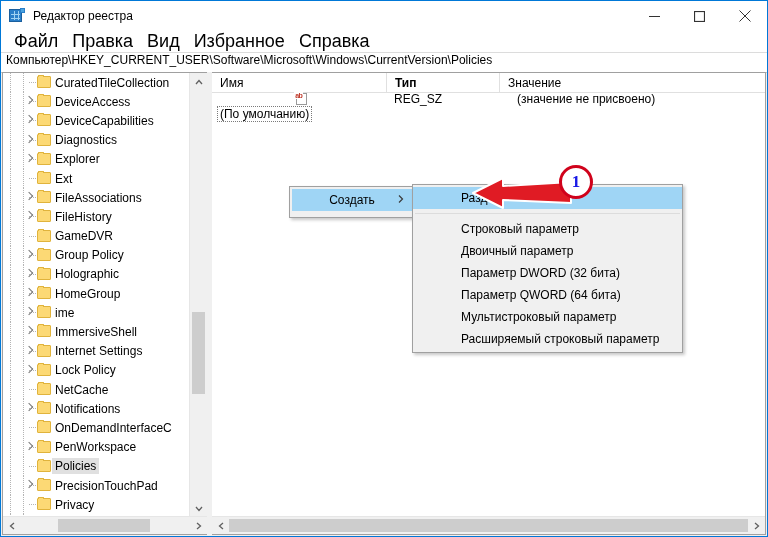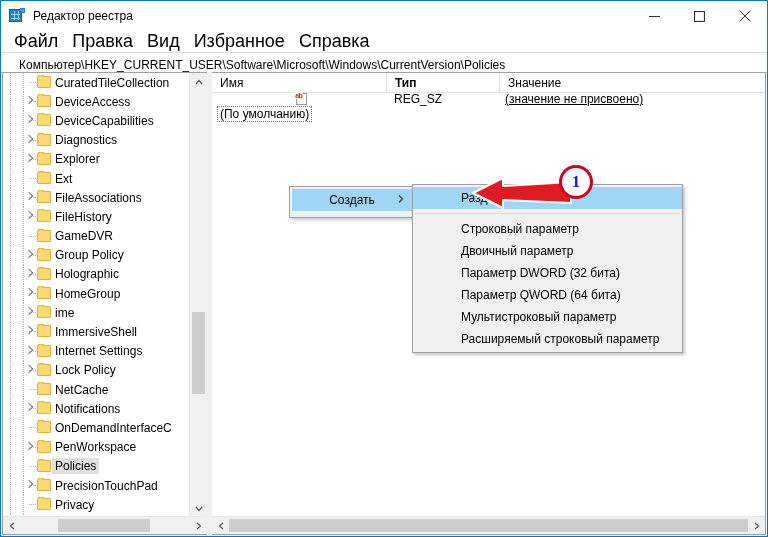--- a/index.html
+++ b/index.html
@@ -31,21 +31,21 @@
   .win-btn{width:45px;height:30px;display:flex;align-items:center;justify-content:center;
            color:#333;font-size:12px;cursor:default;}
   .win-btn svg{display:block;}
 
   
   .menubar{height:21px;background:#fff;display:flex;align-items:center;padding-left:6px;}
   .menubar .mi{font-size:18px;color:#000;padding:1px 7px;white-space:nowrap;}
 
   
   .addrbar{height:19px;background:#fff;border-top:1px solid #dcdcdc;border-bottom:1px solid #c8c8c8;
-           display:flex;align-items:flex-end;padding-left:18px;font-size:12px;white-space:nowrap;}
+           display:flex;align-items:flex-start;padding-left:5px;font-size:12px;white-space:nowrap;}
 
   
   .panes{position:absolute;left:1px;right:1px;top:71px;bottom:1px;display:flex;background:#f0f0f0;}
   .pane-left{width:205px;position:relative;box-sizing:border-box;background:#fff;
              border:1px solid #a0a0a0;border-right:none;}
   .splitter{width:5px;background:#f0f0f0;flex:none;}
   .pane-right{flex:1;position:relative;box-sizing:border-box;background:#fff;
               border:1px solid #a0a0a0;border-left:none;}
 
   
@@ -443,21 +443,21 @@
 
       <div class="lv-row">
         <div class="lv-cell" style="left:5px;">
           <span class="ab-icon">
             <span class="pg"></span>
               <span class="lbl">ab</span>
           </span>
           <span class="dotted">(По умолчанию)</span>
         </div>
         <div class="lv-cell" style="left:182px;">REG_SZ</div>
-        <div class="lv-cell" style="left:293px;text-decoration:underline;">(значение не присвоено)</div>
+        <div class="lv-cell" style="left:305px;">(значение не присвоено)</div>
       </div>
 
       <div class="hscroll">
         <div class="ar lf">
           <svg width="6" height="8" viewBox="0 0 6 8">
               <polyline points="5,1 1.5,4 5,7" fill="none" stroke="#606060" stroke-width="1.3"></polyline>
             </svg>
         </div>
         <div class="thumb" style="left:17px;right:17px;"></div>
         <div class="ar rt">

